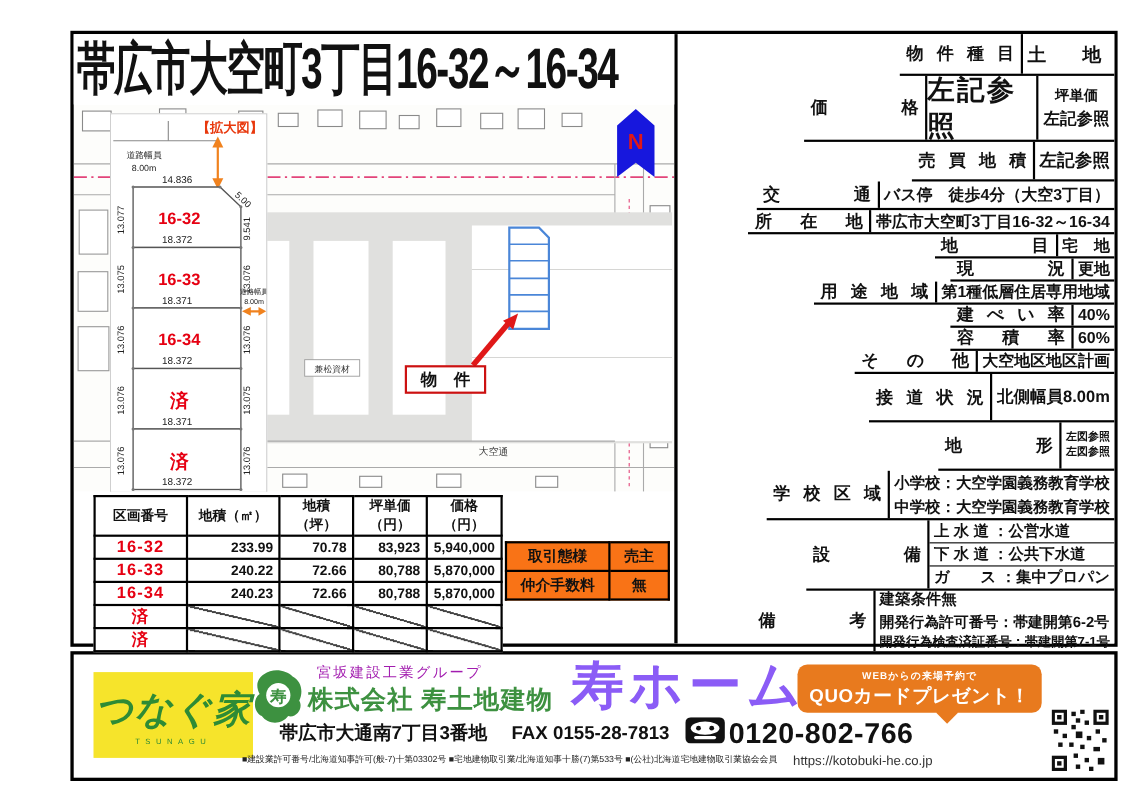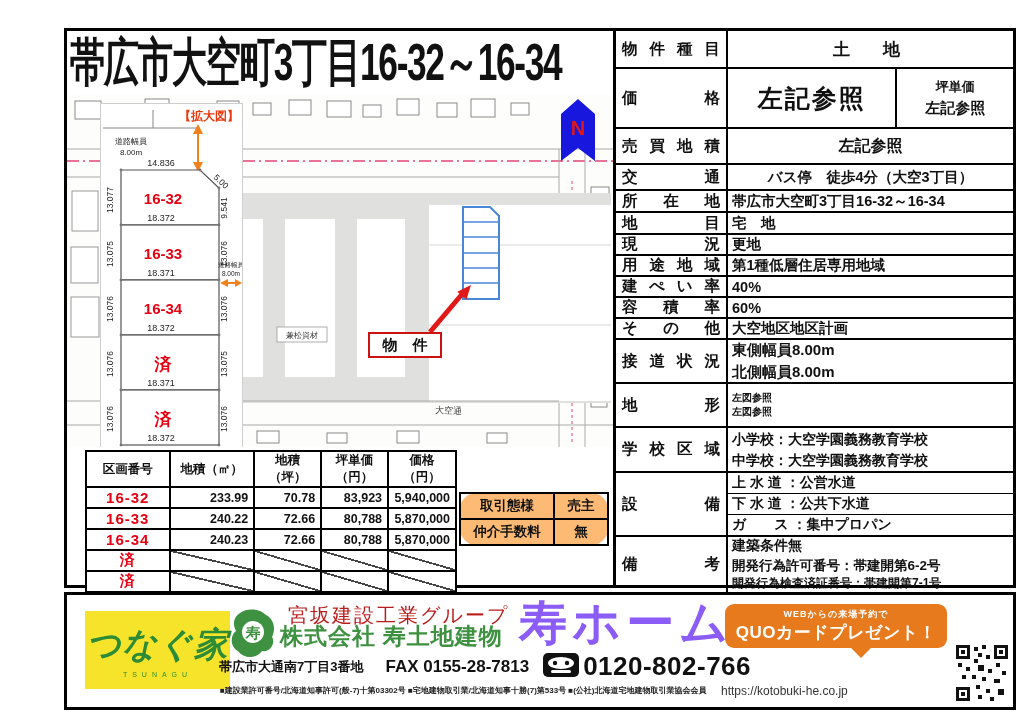--- a/index.html
+++ b/index.html
@@ -23,28 +23,28 @@
 
   
   .price-table { position:absolute; left:18px; top:419px; width:372px; border-collapse:collapse; z-index:6; background:#fff; }
   .price-table th, .price-table td { border:2px solid #000; height:21px; font-size:12.5px; padding:0 5px; }
   .price-table th { font-weight:700; text-align:center; }
   .price-table td.lot { color:#e60012; font-weight:700; font-size:15px; text-align:center; letter-spacing:1px; }
   .price-table td.num { text-align:right; font-weight:600; }
   .price-table td.slash { background:linear-gradient(to top right, transparent 47.5%, #444 47.5%, #444 52.5%, transparent 52.5%); }
 
   
-  .deal-table { position:absolute; left:392px; top:461px; border-collapse:collapse; z-index:6; background:#fdba74;border-radius:20px; }
+  .deal-table { position:absolute; left:392px; top:461px; border-collapse:collapse; z-index:6; background:#f97316; }
   .deal-table td { border:2.5px solid #000; height:26px; font-size:13.5px; font-weight:700; text-align:center; }
   .deal-table td.dlabel { width:94px; }
   .deal-table td.dval { width:54px; }
 
   
   .info-table { position:absolute; left:546px; top:0; width:400px; height:554px;
-                border-left:3px solid #000; display:flex; flex-direction:column; background:#fff; }
+                border-left:3px solid #000; display:flex; flex-direction:column; background:#fff;align-items:flex-end; }
   .irow { display:flex; border-bottom:2px solid #000; flex:0 0 auto; }
   .irow:last-child { border-bottom:none; flex:1 1 auto; }
   .ilabel { width:112px; flex:0 0 112px; border-right:2px solid #000; display:flex; align-items:center; padding:0 6px; }
   .ilabel span { width:100%; font-weight:700; font-size:15.5px; text-align:justify; text-align-last:justify; }
   .ival { flex:1; display:flex; align-items:center; padding:0 4px; font-weight:700; font-size:14.5px; }
   .ival.center { justify-content:center; }
   .ival.big { font-size:17px; letter-spacing:8px; }
   .multiline { flex:1; display:flex; flex-direction:column; justify-content:center; padding:1px 4px; font-weight:700; font-size:14px; line-height:1.45; }
   .price-split { flex:1; display:flex; }
   .price-main { flex:1.45; display:flex; align-items:center; justify-content:center; font-weight:700; font-size:25px; letter-spacing:2px; }
@@ -56,31 +56,31 @@
   .biko { flex:1; display:flex; flex-direction:column; justify-content:center; padding:0 4px; font-weight:700; line-height:1.4; }
   .biko .b1 { font-size:14px;font-family:Liberation Mono, monospace; } .biko .b2 { font-size:13.5px; } .biko .b3 { font-size:12px; }
 
   
   .footer-frame { position:absolute; left:64px; top:592px; width:952px; height:118px; border:3px solid #000; background:#fff; }
   .tsunagu { position:absolute; left:18px; top:16px; width:145px; height:78px; background:#f6e42b;
              display:flex; flex-direction:column; align-items:center; justify-content:center; }
   .tsunagu .t1 { color:#2e8b35; font-weight:700; font-size:34px; font-style:italic; letter-spacing:1px; }
   .tsunagu .t2 { color:#2e8b35; font-size:7px; letter-spacing:5px; margin-top:3px; }
   .logo-mark { position:absolute; left:163px; top:12px; }
-  .group-name { position:absolute; left:221px; top:7px; color:#b91c1c; font-size:20px; letter-spacing:2px; }
+  .group-name { position:absolute; left:221px; top:7px; color:#a21caf; font-size:13px; letter-spacing:2px; }
   .company-name { position:absolute; left:213px; top:26px; color:#3d9140; font-weight:700; font-size:23px;
                   font-family:"Liberation Serif","DejaVu Serif",serif; letter-spacing:1px; }
   .brand-name { position:absolute; left:452px; top:-4px; color:#8b5cf6; font-weight:700; font-size:48px;
                 font-family:"Liberation Serif","DejaVu Serif",serif; letter-spacing:5px; }
   .addr-row { position:absolute; left:152px; top:56px; display:flex; align-items:center; white-space:nowrap; }
-  .addr { font-weight:700; font-size:13px; }
+  .addr { font-weight:700; font-size:17px;margin-left:35px; }
   .fax { font-weight:700; font-size:17px; margin-left:22px; }
   .freedial { margin-left:14px; margin-right:4px; }
   .phone { font-weight:700; font-size:26px; letter-spacing:0.5px; }
-  .licenses { position:absolute; left:153px; top:90px; font-size:8px; color:#222; white-space:nowrap;font-weight:bold; }
+  .licenses { position:absolute; left:153px; top:90px; font-size:8px; color:#222; white-space:nowrap; }
   .quo-bubble { position:absolute; left:658px; top:9px; width:222px; height:44px; background:#e87a1e; border-radius:9px;
                 display:flex; flex-direction:column; align-items:center; justify-content:center; color:#fff; z-index:2; }
   .quo-bubble:after { content:""; position:absolute; left:58%; bottom:-7px; width:14px; height:14px; background:#e87a1e; transform:rotate(45deg); z-index:-1; }
   .quo-l1 { font-size:9px; font-weight:700; letter-spacing:1px; }
   .quo-l2 { font-size:17px; font-weight:700; letter-spacing:0.5px; }
   .search-row { position:absolute; left:652px; top:58px; display:flex; align-items:center; }
   .search-box { width:162px; height:25px; border:2.5px solid #000; display:flex; align-items:center;
                 padding-left:8px; font-weight:700; font-size:14px; background:#fff; }
   .search-btn { margin-left:6px; border:2px solid #000; border-radius:13px; padding:2px 9px;
                 font-weight:700; font-size:12.5px; position:relative; background:#fff; }
@@ -398,21 +398,20 @@
         <div class="ilabel">
             <span>その他</span>
           </div>
         <div class="ival">大空地区地区計画</div>
       </div>
       <div class="irow" style="height:44px">
         <div class="ilabel">
             <span>接道状況</span>
           </div>
         <div class="multiline" style="font-size:15px">
-          <span>東側幅員8.00m</span>
           <span>北側幅員8.00m</span>
         </div>
       </div>
       <div class="irow" style="height:44px">
         <div class="ilabel">
             <span>地形</span>
           </div>
         <div class="multiline" style="font-size:10px">
           <span>左図参照</span>
           <span>左図参照</span>

